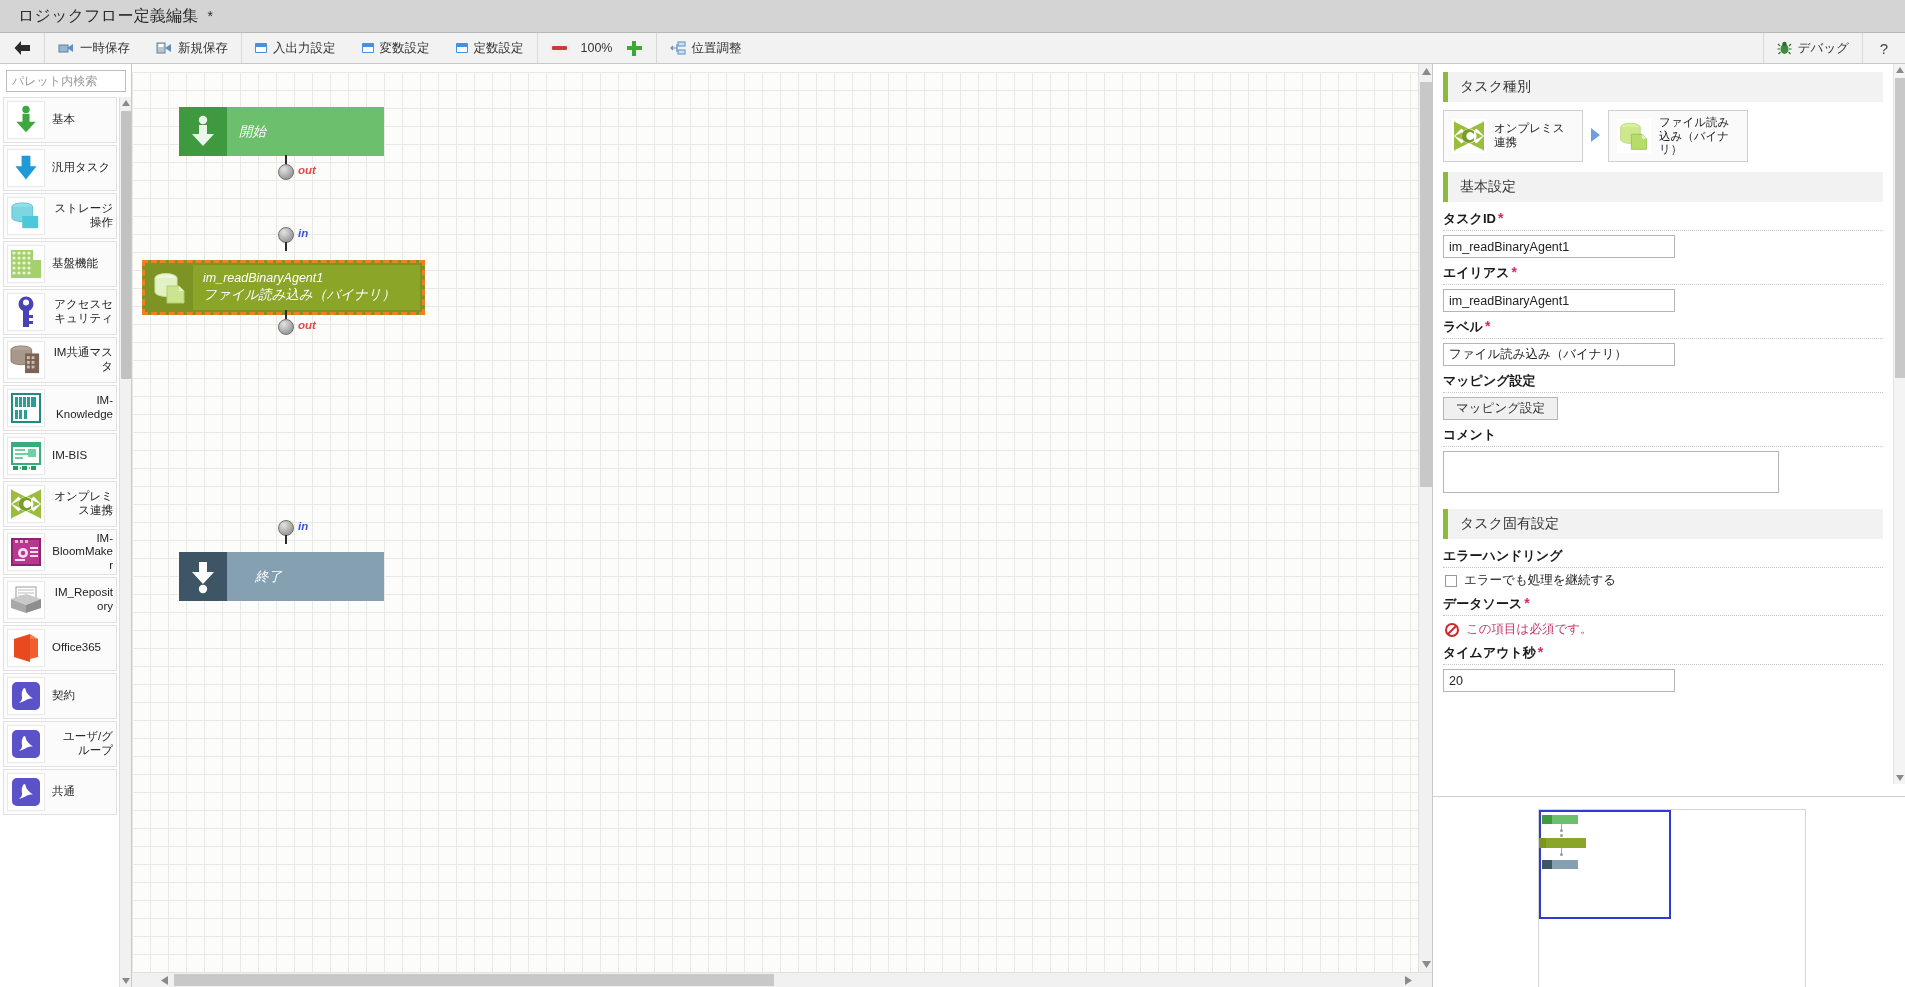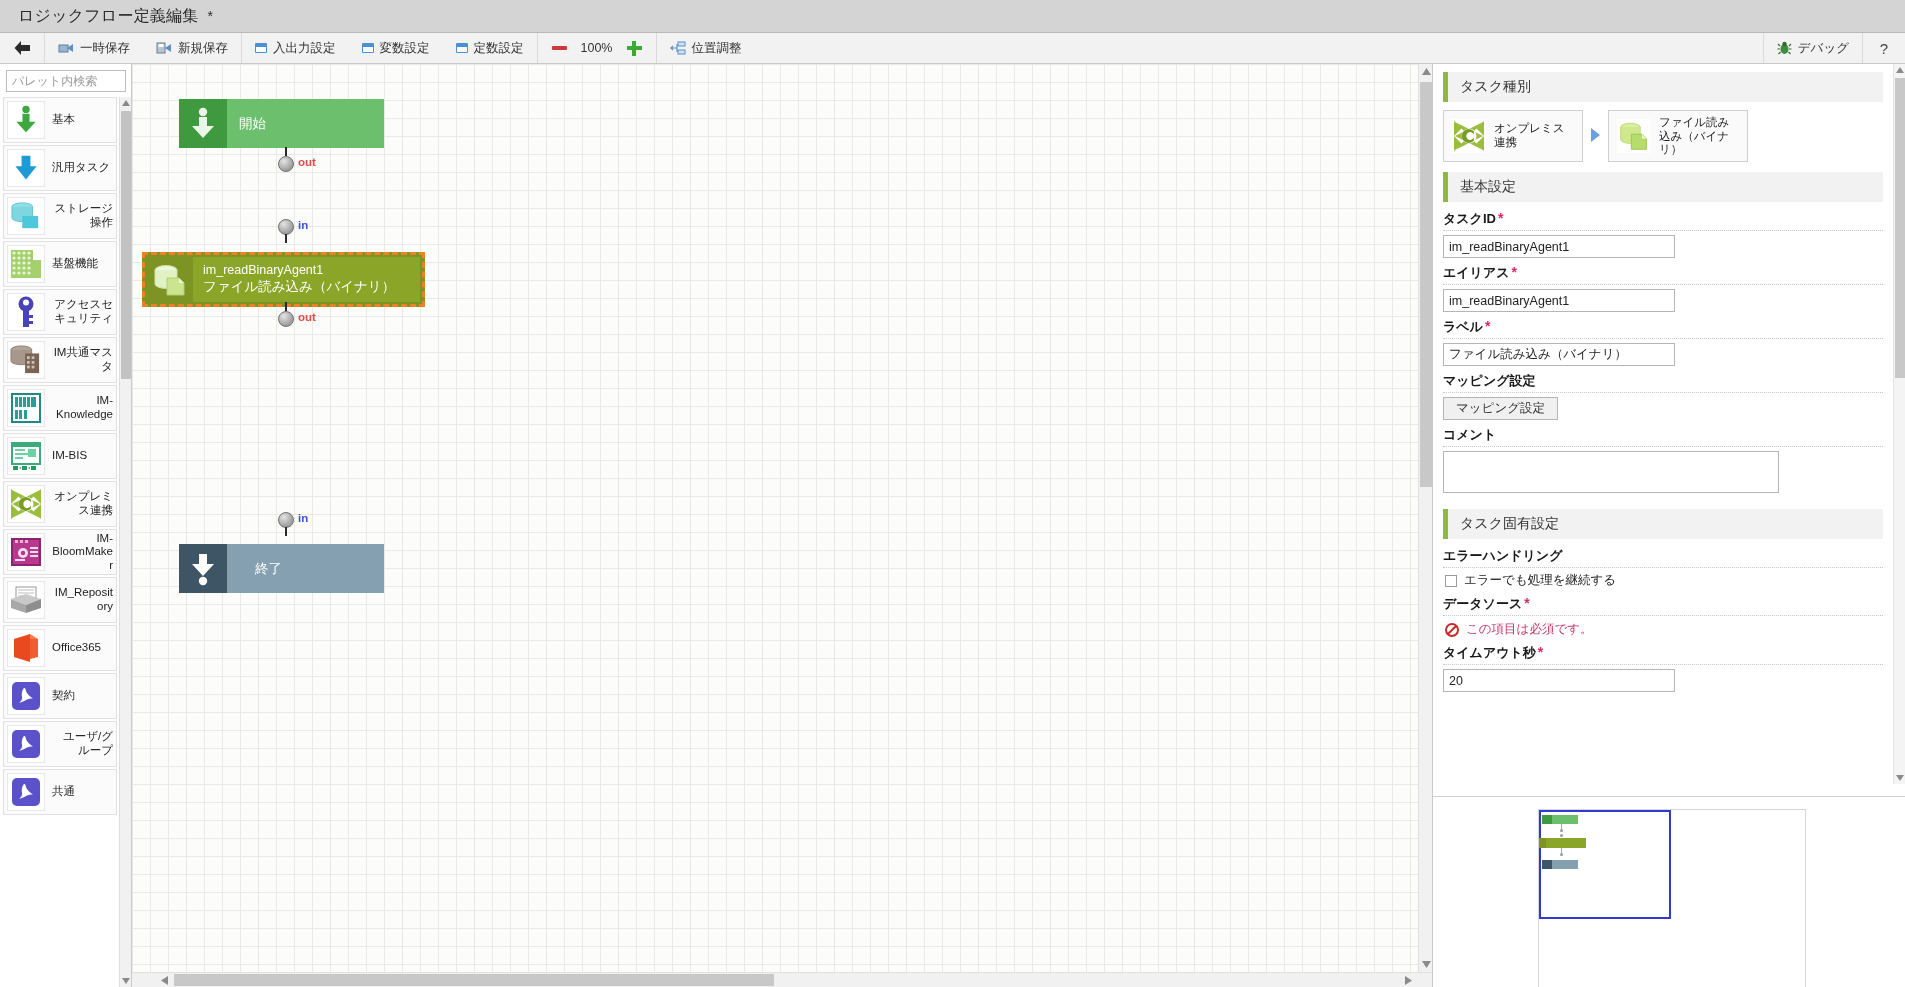--- a/index.html
+++ b/index.html
@@ -112,26 +112,27 @@
   .pal-sb .thumb {
     position:absolute; left:1px; top:14px; width:10px; height:268px; background:#c2c2c2; border-radius:1px; cursor:pointer;
   }
 
   
   .canvas-area {
     position: absolute; left: 132px; top: 64px; width: 1300px; height: 923px;
     background: #fdfdfc; overflow: hidden;
   }
   .canvas-grid {
-    position: absolute; left: 0; top: 0; width: 1286px; height: 908px;
+    position: absolute; left: 0; top: 8px; width: 1286px; height: 908px;
     background-color: #fcfcfb;
     background-image:
       linear-gradient(to right, #e9e9e6 1px, transparent 1px),
       linear-gradient(to bottom, #e9e9e6 1px, transparent 1px);
     background-size: 18px 18px;
+    font-style: italic;
   }
   
   .cv-sb {
     position:absolute; right:0; top:0; width:14px; height: 908px; background:#f1f1f1; border-left:1px solid #e0e0e0;
   }
   .cv-sb .thumb { position:absolute; left:1px; top:18px; width:12px; height:405px; background:#c8c8c8; }
   .cv-sb .arr { position:absolute; left:0; width:14px; height:15px; display:flex; align-items:center; justify-content:center; }
   .cv-sb .arr.up { top:0; } .cv-sb .arr.dn { bottom:0; }
   
   .ch-sb {

